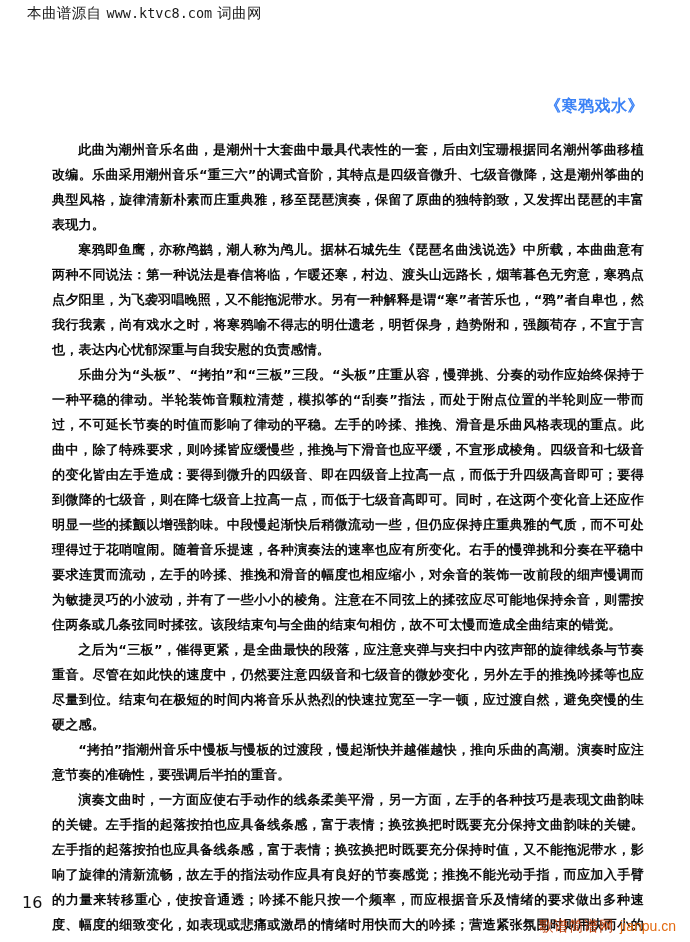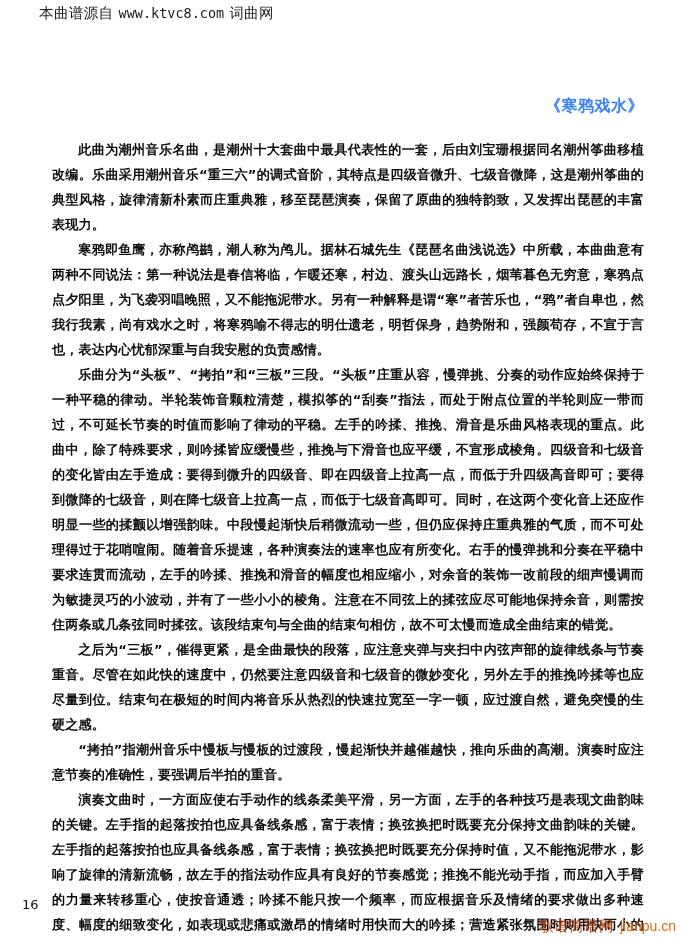--- a/index.html
+++ b/index.html
@@ -18,21 +18,21 @@
   .page {
     position: relative;
     width: 690px;
     height: 942px;
     box-sizing: border-box;
   }
 
   
   .top-watermark {
     position: absolute;
-    left: 39px;
+    left: 27px;
     top: 4px;
     font-size: 14.5px;
     color: #1a1a1a;
     letter-spacing: 0.4px;
     white-space: nowrap;
     font-family: "DejaVu Sans", sans-serif;
     font-weight: 500;
   }
   .top-watermark .url {
     font-family: "DejaVu Sans Mono", monospace;
@@ -69,21 +69,21 @@
     letter-spacing: 0.15px;
     font-family: "DejaVu Sans", sans-serif;
     font-weight: 600;
   }
 
   
   .page-number {
     position: absolute;
     left: 22px;
     bottom: 30px;
-    font-size: 13px;
+    font-size: 16px;
     color: #101010;
     font-family: "DejaVu Sans", sans-serif;
   }
 
   .bottom-watermark {
     position: absolute;
     right: 14px;
     bottom: 6px;
     font-size: 14.5px;
     white-space: nowrap;

